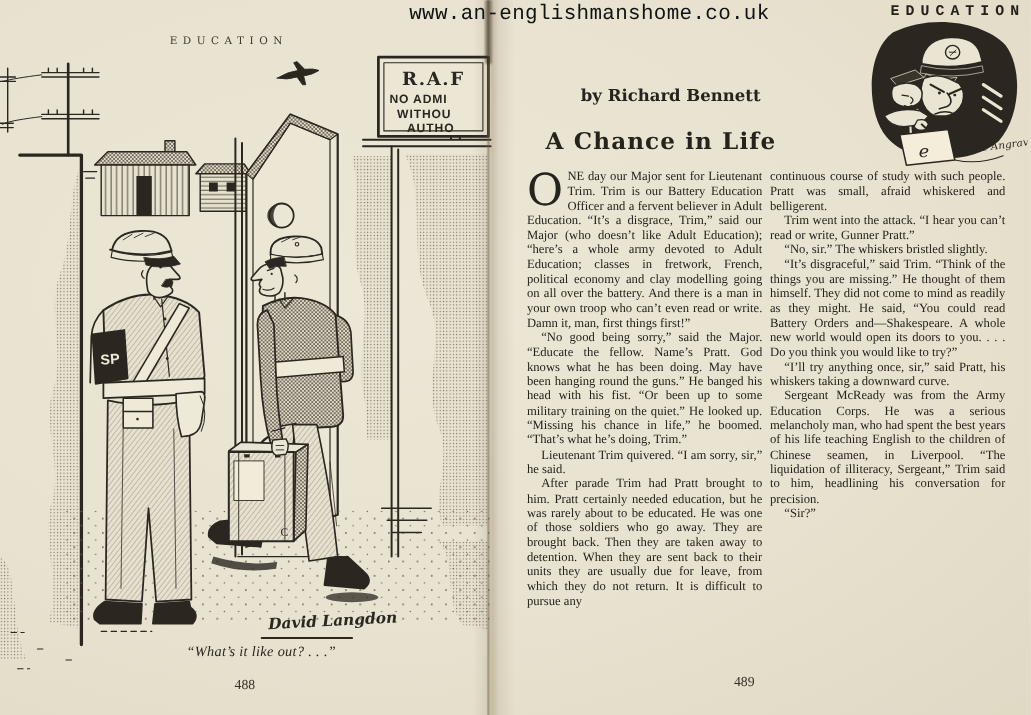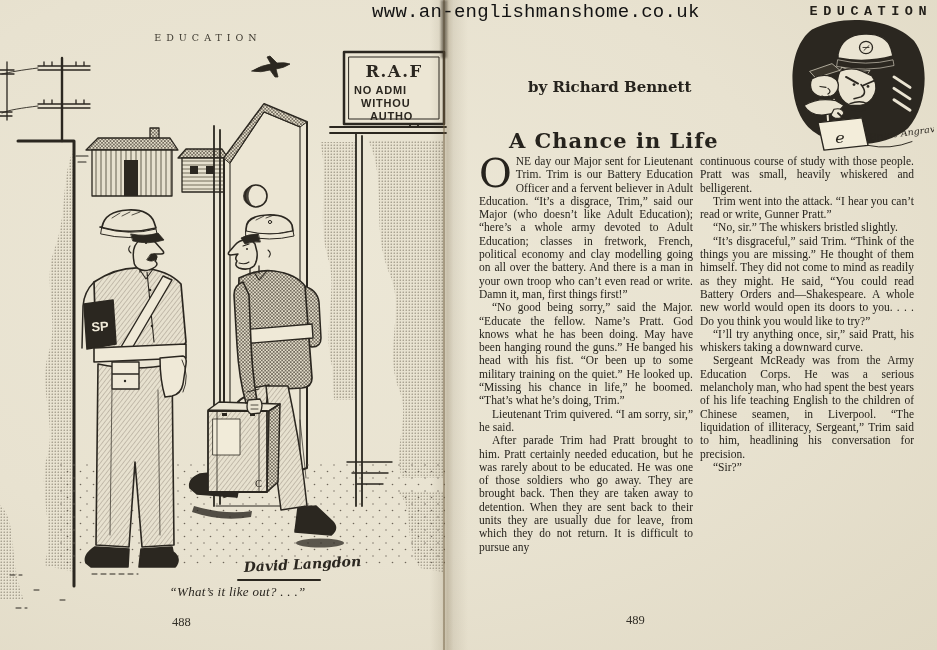--- a/index.html
+++ b/index.html
@@ -30,36 +30,36 @@
   .page-left{position:absolute;left:0;top:0;width:460px;height:650px;}
   .running-head{
     position:absolute;left:118px;top:32px;width:180px;text-align:center;
     font-family:"DejaVu Serif",serif;font-size:9.5px;letter-spacing:5px;color:#3c382f;
   }
   .cartoon{position:absolute;left:0;top:30px;width:455px;height:585px;}
   .caption{
     position:absolute;left:85px;top:584px;width:305px;text-align:center;
     font-style:italic;font-size:13px;letter-spacing:.3px;color:#2a2620;
   }
-  .pagenum{position:absolute;font-size:12.5px;color:#333028;text-align:left;width:60px;}
+  .pagenum{position:absolute;font-size:12.5px;color:#333028;text-align:right;width:60px;}
   .pagenum.left{left:172px;top:615px;}
   .pagenum.right{left:166px;top:613px;}
   
   .page-right{position:absolute;left:460px;top:0;width:477px;height:650px;}
   .section-header{
     position:absolute;top:4px;right:5px;
     font-family:Liberation Mono, monospace;font-weight:bold;font-size:13.5px;letter-spacing:5.5px;color:#24211b;
   }
   .illus{position:absolute;left:322px;top:18px;width:152px;height:135px;}
   .byline{
     position:absolute;left:32px;top:78px;
     font-family:"DejaVu Serif",serif;font-weight:bold;font-size:15px;color:#26231d;margin-left:36px;
   }
   .title{
-    position:absolute;left:32px;top:111px;margin:17px;
+    position:absolute;left:32px;top:111px;margin:4px;
     font-family:"DejaVu Serif",serif;font-weight:bold;font-size:21px;letter-spacing:1px;color:#26231d;
   }
   .article-col{
     position:absolute;top:155px;width:214px;height:474px;overflow:hidden;
     font-family:"Liberation Serif",serif;font-size:11.5px;line-height:13.3px;text-align:justify;color:#26231d;
   }
   .col1{left:19px;}
   .col2{left:240px;}
   .article-col p{margin:0;}
   .article-col p.ind{text-indent:13px;}
@@ -280,21 +280,21 @@
     <h1 class="title">A Chance in Life</h1>
 
     <div class="article-col col1">
       <p><span class="dropcap">O</span><span>NE day our Major sent for Lieutenant Trim.  Trim is our Battery Education Officer and a fervent believer in Adult Education. “It’s a disgrace, Trim,” said our Major (who doesn’t like Adult Education); “here’s a whole army devoted to Adult Education; classes in fretwork, French, political economy and clay modelling going on all over the battery.  And there is a man in your own troop who can’t even read or write.  Damn it, man, first things first!”</span></p>
       <p class="ind">“No good being sorry,” said the Major.  “Educate the fellow.  Name’s Pratt.  God knows what he has been doing.  May have been hanging round the guns.”  He banged his head with his fist.  “Or been up to some military training on the quiet.”  He looked up. “Missing his chance in life,” he boomed.  “That’s what he’s doing, Trim.”</p>
       <p class="ind">Lieutenant Trim quivered.  “I am sorry, sir,” he said.</p>
       <p class="ind">After parade Trim had Pratt brought to him.  Pratt certainly needed education, but he was rarely about to be educated.  He was one of those soldiers who go away.  They are brought back.  Then they are taken away to detention.  When they are sent back to their units they are usually due for leave, from which they do not return.  It is difficult to pursue any</p>
     </div>
 
     <div class="article-col col2">
-      <p>continuous course of study with those people.  Pratt was small, heavily whiskered and belligerent.</p>
+      <p>continuous course of study with such people.  Pratt was small, afraid whiskered and belligerent.</p>
       <p class="ind">Trim went into the attack.  “I hear you can’t read or write, Gunner Pratt.”</p>
       <p class="ind">“No, sir.”  The whiskers bristled slightly.</p>
       <p class="ind">“It’s disgraceful,” said Trim. “Think of the things you are missing.” He thought of them himself.  They did not come to mind as readily as they might.  He said, “You could read Battery Orders and—Shakespeare.  A whole new world would open its doors to you. . . . Do you think you would like to try?”</p>
       <p class="ind">“I’ll try anything once, sir,” said Pratt, his whiskers taking a downward curve.</p>
       <p class="ind">Sergeant McReady was from the Army Education Corps.  He was a serious melancholy man, who had spent the best years of his life teaching English to the children of Chinese seamen, in Liverpool.  “The liquidation of illiteracy, Sergeant,” Trim said to him, headlining his conversation for precision.</p>
       <p class="ind">“Sir?”</p>
     </div>
 
     <div class="pagenum right">489</div>
   </div>

